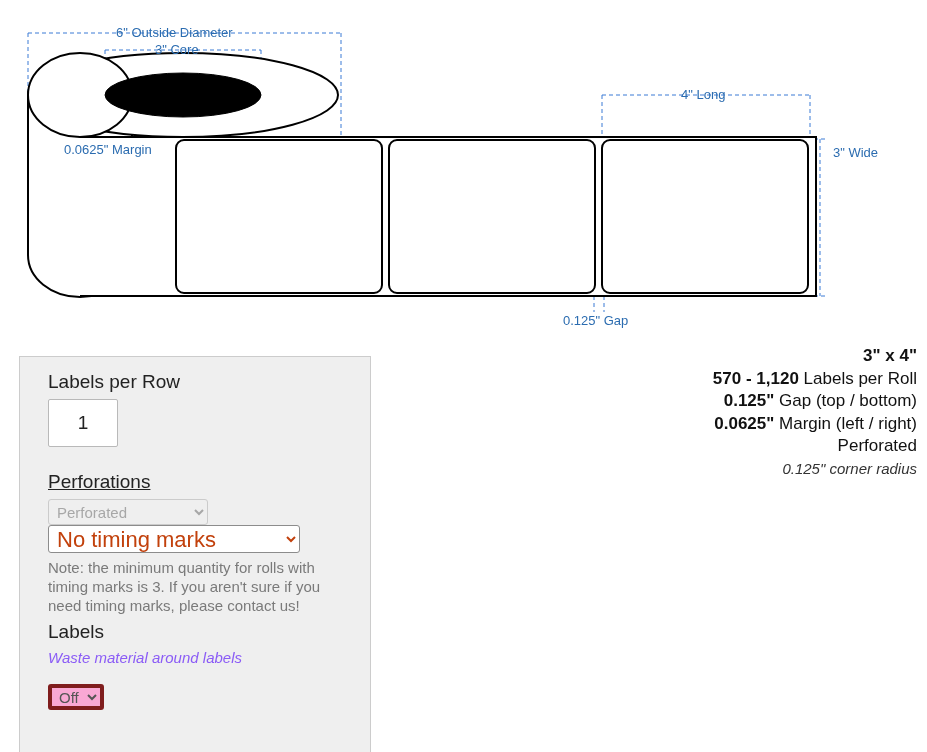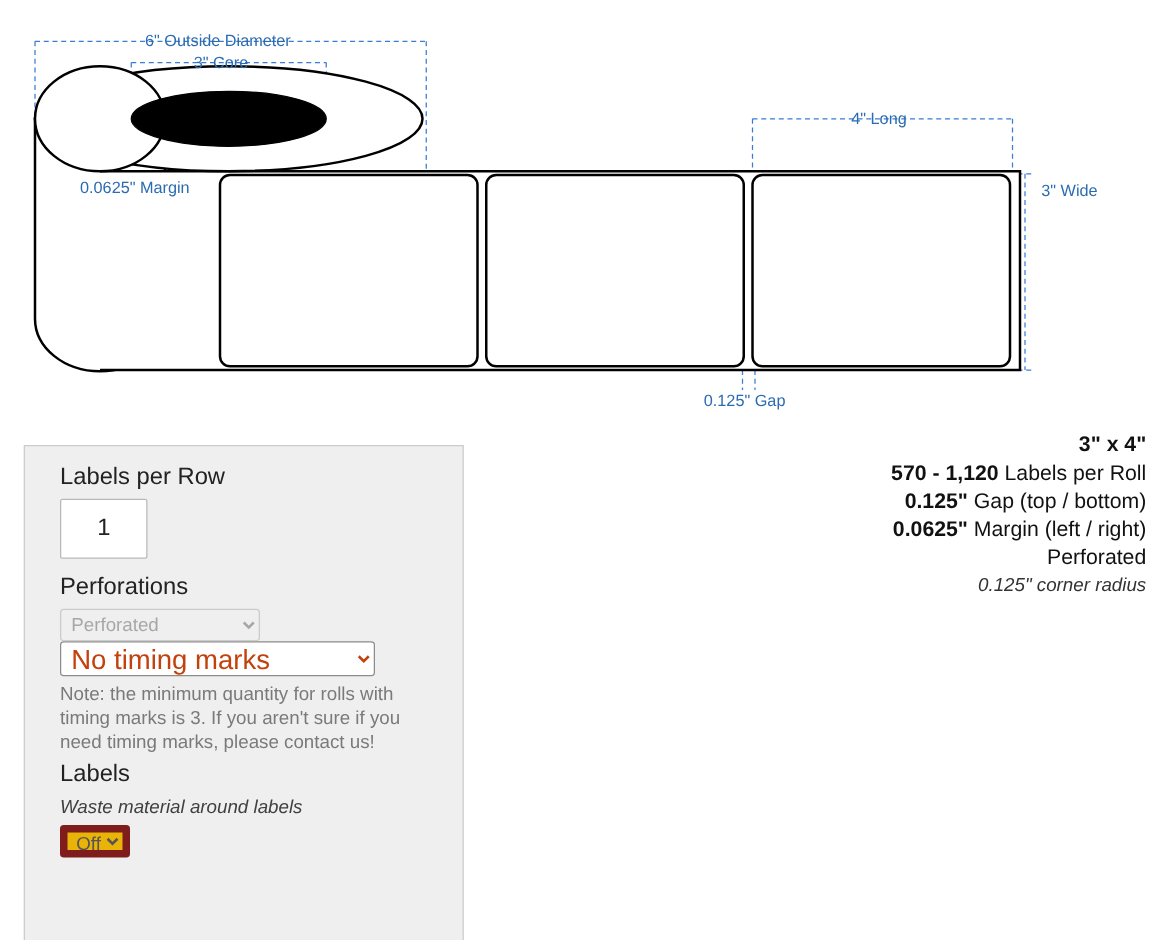--- a/index.html
+++ b/index.html
@@ -84,39 +84,39 @@
     border-radius: 3px;
     box-sizing: border-box;
     font-family: "Liberation Sans", sans-serif;
     padding-left: 4px;
   }
   .select-small {
     width: 56px;
     height: 26px;
     font-size: 15px;
     color: #555555;
-    background: #eab308;
-    border: 6px solid #7f1d1d;
+    background: #f9a8d4;
+    border: 4px solid #7f1d1d;
     border-radius: 3px;
     box-sizing: border-box;
     font-family: "Liberation Sans", sans-serif;
     padding-left: 3px;
   }
   .note {
     font-size: 15px;
     color: #7a7a7a;
     line-height: 1.25;
     margin: 6px 0 4px 0;
     font-family: "Liberation Sans", sans-serif;
   }
   .waste-note {
     font-size: 15px;
     font-style: italic;
-    color: #404040;
-    margin: 6px 0 6px 0;
+    color: #8b5cf6;
+    margin: 6px 0 18px 0;
     font-family: "Liberation Sans", sans-serif;
   }
 
   
   #summary {
     position: absolute;
     right: 10px;
     top: 345px;
     width: 420px;
     text-align: right;
@@ -190,21 +190,21 @@
   <div class="dim-label" style="left:681px; top:87px;">4" Long</div>
   <div class="dim-label" style="left:833px; top:145px;">3" Wide</div>
   <div class="dim-label" style="left:563px; top:313px;">0.125" Gap</div>
 </div>
 
 <div id="options-panel">
 
   <div class="field-label">Labels per Row</div>
   <input id="labels-per-row-input" type="text" value="1" style="">
 
-  <div class="field-label" style="margin-top:12px;">Perforations</div>
+  <div class="field-label" style="margin-top:24px;text-decoration:underline;">Perforations</div>
   <select class="select-disabled" disabled="">
     <option>Perforated</option>
   </select>
 
   <select class="select-normal">
     <option>No timing marks</option>
   </select>
 
   <div class="note">Note: the minimum quantity for rolls with timing marks is 3. If you aren't sure if you need timing marks, please contact us!</div>
 

